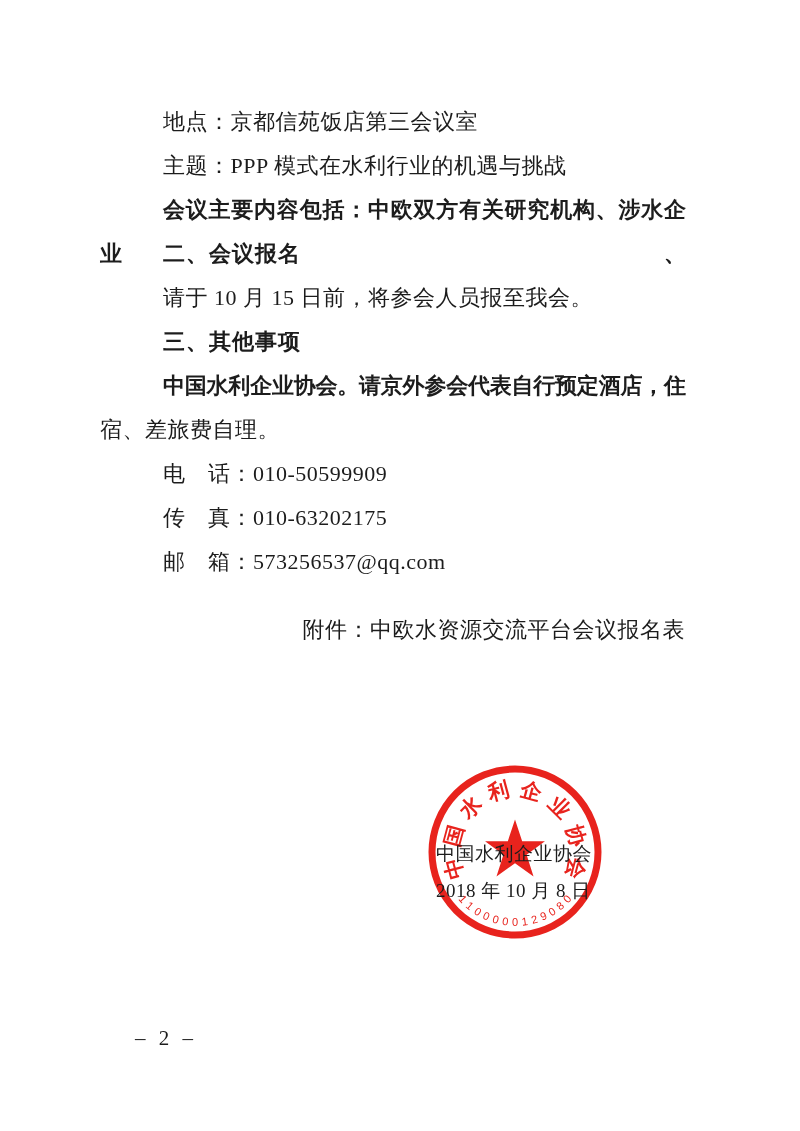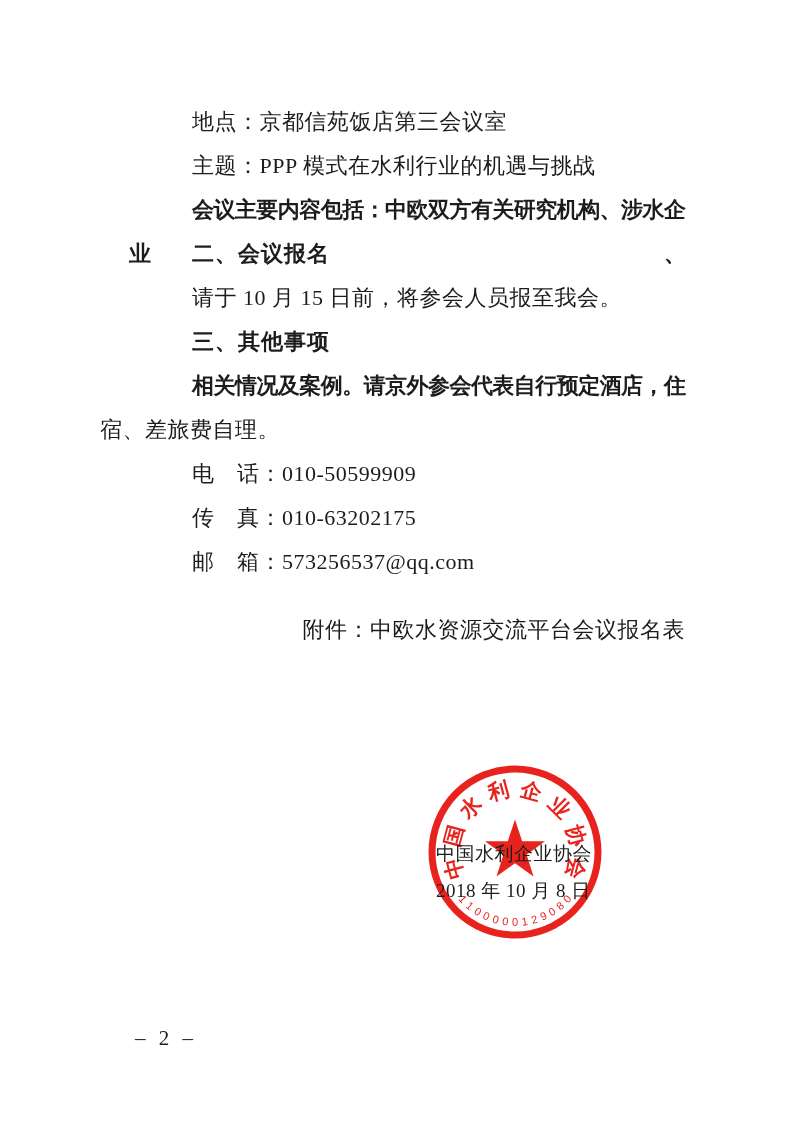--- a/index.html
+++ b/index.html
@@ -19,21 +19,21 @@
     top: 100px;
     width: 585px;
   }
   .line {
     font-size: 22px;
     line-height: 44px;
     height: 44px;
     white-space: nowrap;
     letter-spacing: 0.5px;
   }
-  .indent { text-indent: 63px; margin-left: 29px; }
+  .indent { text-indent: 63px; }
   .heading {
     font-family: "Liberation Sans", "DejaVu Sans", sans-serif;
     font-weight: 700;
     letter-spacing: 1px;
   }
   .stretch {
     white-space: normal;
     text-align: justify;
     text-align-last: justify;
     letter-spacing: -1px;
@@ -84,21 +84,21 @@
 
 <div class="page">
 
   <div class="doc-body">
     <div class="line indent">地点：京都信苑饭店第三会议室</div>
     <div class="line indent">主题：PPP 模式在水利行业的机遇与挑战</div>
     <div class="line indent stretch">会议主要内容包括：中欧双方有关研究机构、涉水企业、</div>
     <div class="line indent heading">二、会议报名</div>
     <div class="line indent">请于 10 月 15 日前，将参会人员报至我会。</div>
     <div class="line indent heading">三、其他事项</div>
-    <div class="line indent stretch">相关情况及案例。请京外参会代表自行预定酒店，住</div>
+    <div class="line indent stretch">中国水利企业协会。请京外参会代表自行预定酒店，住</div>
     <div class="line">宿、差旅费自理。</div>
     <div class="line indent">电　话：010-50599909</div>
     <div class="line indent">传　真：010-63202175</div>
     <div class="line indent">邮　箱：573256537@qq.com</div>
     <div class="line indent attachment-line">附件：中欧水资源交流平台会议报名表</div>
   </div>
 
   <svg class="seal-svg" viewBox="0 0 200 200" aria-hidden="true">
     <g></g>
   <circle cx="100" cy="100" r="83" fill="none" stroke="#e8231d" stroke-width="7"></circle>

